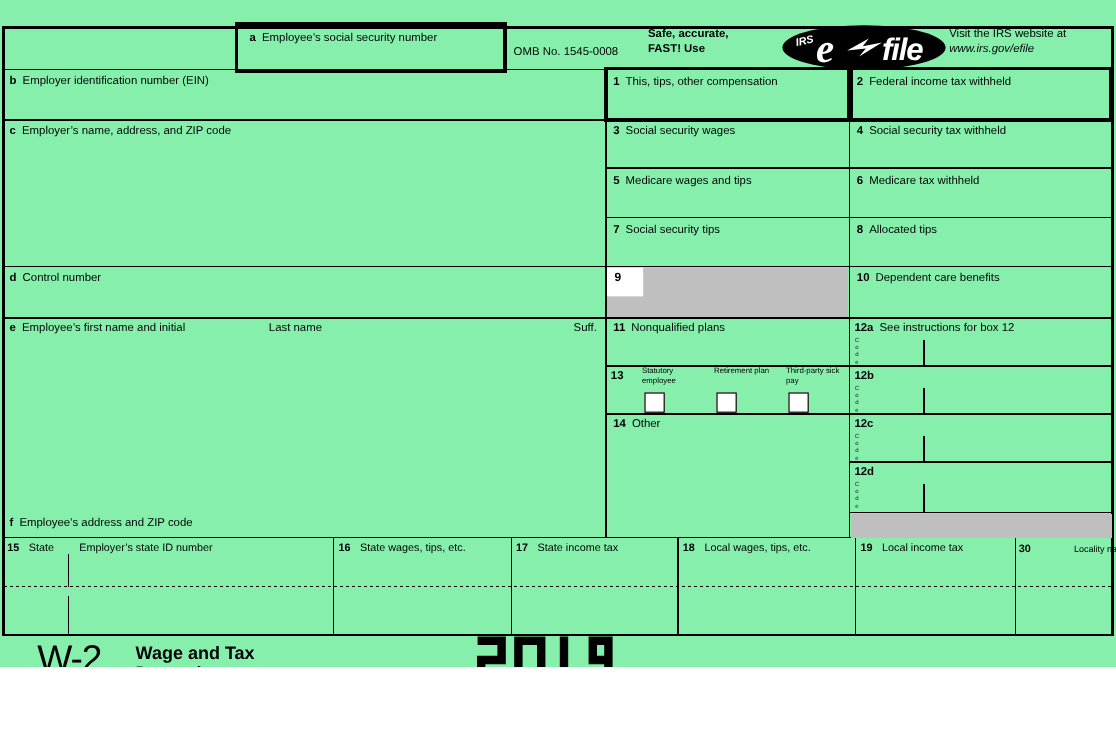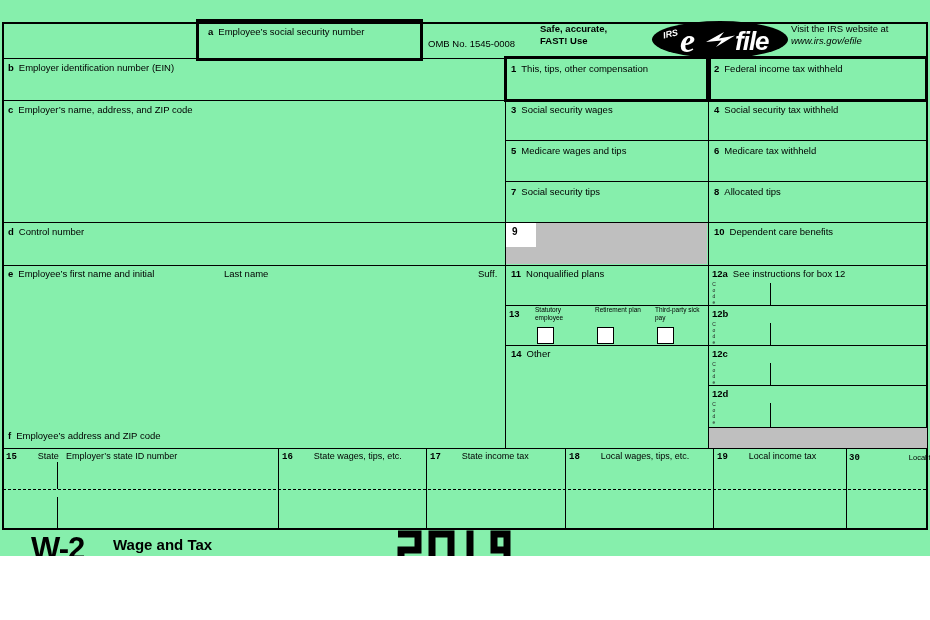--- a/index.html
+++ b/index.html
@@ -11,24 +11,24 @@
   .small-lbl{position:absolute;font-size:6.5px;line-height:7.5px;white-space:normal;}
   .code-vert{position:absolute;font-size:5px;line-height:5px;writing-mode:vertical-rl;
              text-orientation:upright;letter-spacing:0;color:#222;}
   .chip9{position:absolute;left:506px;top:223px;width:30px;height:24px;background:#fff;}
   .chip9 b{position:absolute;left:6px;top:3px;font-size:10px;}
   .checkbox{position:absolute;width:15px;height:15px;border:1.6px solid #000;background:#fff;}
   .hdr-bold{position:absolute;font-size:9.5px;font-weight:bold;line-height:12px;white-space:nowrap;}
   .hdr-reg{position:absolute;font-size:9.5px;line-height:12px;white-space:nowrap;}
   .italic{font-style:italic;}
   .staterow{font-size:9px;}
-  .staterow .bid{margin-right:21px;font-family:Liberation Mono, monospace;}
+  .staterow .bid{margin-right:8px;}
   .tiny20{font-size:7.5px;margin-left:28px;}
   .form-word{position:absolute;left:6px;top:555px;font-size:9px;font-weight:bold;}
-  .w2-big{position:absolute;left:31px;top:531px;font-size:31px;font-weight:bold;letter-spacing:-1px;}
+  .w2-big{position:absolute;left:31px;top:531px;font-size:31px;font-weight:normal;letter-spacing:-1px;}
   .w2-title{position:absolute;left:113px;font-size:15px;font-weight:bold;line-height:17px;white-space:nowrap;}
   .dept{position:absolute;left:560px;top:537px;width:368px;font-size:10.5px;text-align:right;white-space:nowrap;}
   .copyb{position:absolute;left:2px;top:574px;font-size:13px;font-weight:bold;white-space:nowrap;}
   .furnish{position:absolute;left:2px;top:593px;font-size:12.5px;white-space:nowrap;}
   .sr-only{position:absolute;width:1px;height:1px;overflow:hidden;clip:rect(0 0 0 0);white-space:nowrap;}
 </style>
 </head>
 <body>
 
 <div id="page">

